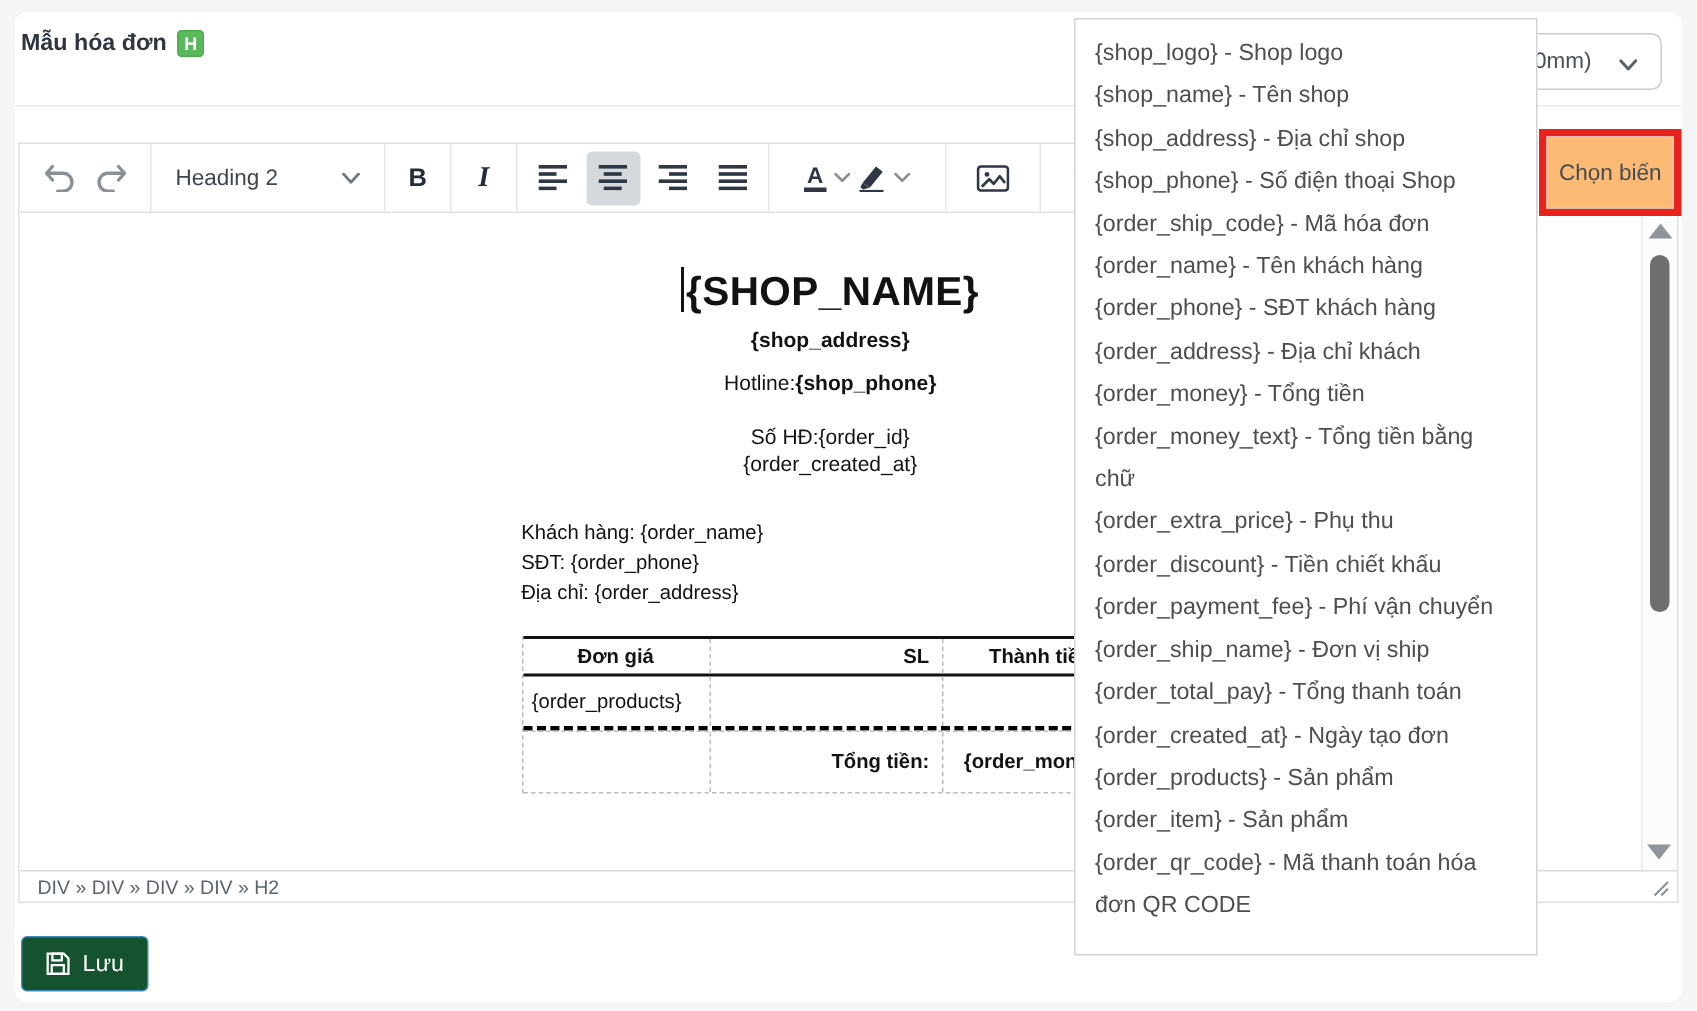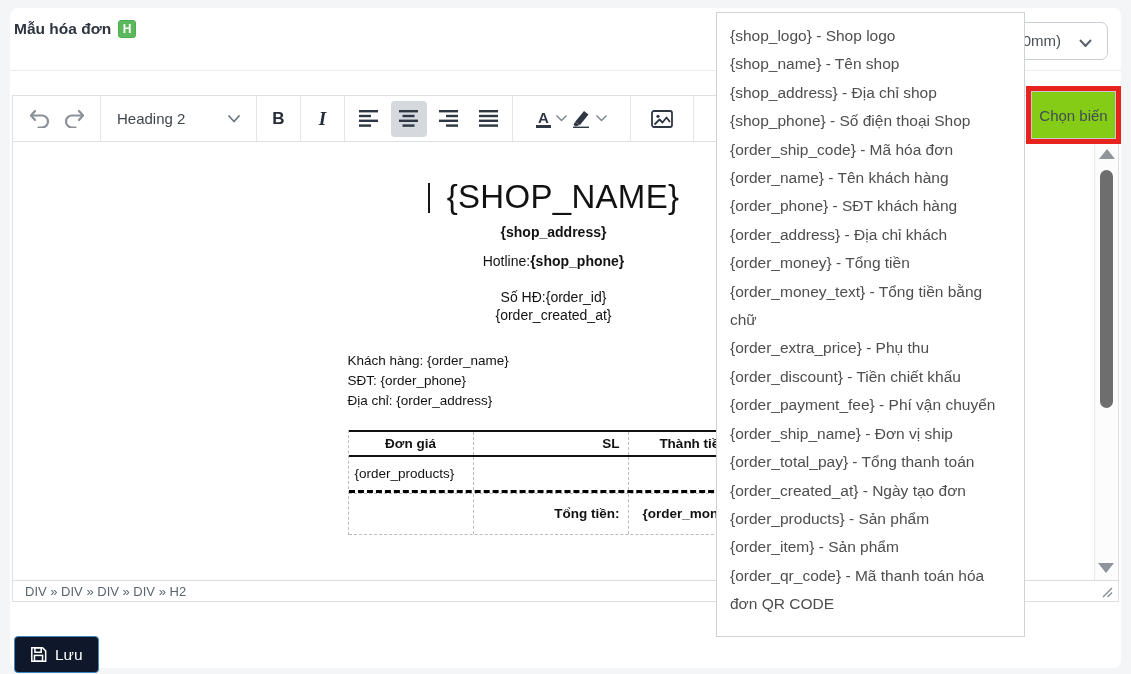--- a/index.html
+++ b/index.html
@@ -36,21 +36,21 @@
   .a-glyph { font-size:15px; font-weight:700; color:#2f3744; border-bottom:3px solid #2f3744; padding:0 2px 0 2px; line-height:15px; }
   .tc-img { width:63px; cursor:pointer; }
   .tc-print { width:62px; cursor:pointer; }
   .tc-fill { flex:1; border-right:none; }
 
   
   .content-area { position:relative; height:438px; overflow:hidden; padding-right:24px; cursor:text; }
   .invoice { width:412px; margin:36px auto 0; color:#121212; }
   .line-h2 { text-align:center; }
   .caret { display:inline-block; width:2px; height:30px; background:#151515; vertical-align:-5px; margin-right:1px; }
-  .shop-name { font-size:33px; font-weight:400; letter-spacing:.3px;padding-left:16px; }
+  .shop-name { font-size:27px; font-weight:700; letter-spacing:.3px; }
   .shop-address { text-align:center; font-size:14px; font-weight:700; margin-top:8px; }
   .hotline { text-align:center; font-size:14px; margin-top:13px; }
   .hotline b { font-weight:700; }
   .inv-title { text-align:center; font-size:17.5px; font-weight:800; margin-top:25px; letter-spacing:.3px; }
   .inv-no { text-align:center; font-size:14px; margin-top:20px; }
   .inv-created { text-align:center; font-size:14px; margin-top:2px; }
   .cust { margin-top:28px; font-size:13.5px; line-height:20px; text-align:left; }
 
   .inv-table { margin-top:19px; font-size:13.5px; border-left:1px dashed #b9bdc2; border-right:1px dashed #b9bdc2; }
   .trow { display:flex; }
@@ -76,28 +76,28 @@
   .tri-down { width:0; height:0; border-left:8px solid transparent; border-right:8px solid transparent; border-top:10px solid #8f959b; position:absolute; bottom:7px; left:3px; cursor:pointer; }
   .thumb { position:absolute; left:5px; top:28px; width:13px; height:238px; background:#6e6e6e; border-radius:7px; cursor:grab; }
 
   
   .status-bar { position:relative; height:21px; border-top:1px solid #d9dde2; display:flex; align-items:center; padding-left:12px; }
   .status-path { font-size:13px; color:#5a6570; }
   .resize-handle { position:absolute; right:5px; bottom:3px; cursor:nwse-resize; }
 
   
   .red-box { position:absolute; left:1026px; top:86px; width:95px; height:58px; border:5px solid #e8231d; z-index:20; }
-  .choose-var-btn { width:100%; height:100%; background:#84cc16; border:1px solid #c6cace; display:flex; align-items:center; justify-content:center; font-size:15px; color:#434c55; cursor:pointer; }
+  .choose-var-btn { width:100%; height:100%; background:#fdba74; border:1px solid #c6cace; display:flex; align-items:center; justify-content:center; font-size:15px; color:#434c55; cursor:pointer; }
 
   
   .var-panel { position:absolute; left:716px; top:12px; width:309px; height:625px; background:#fff; border:1px solid #cfd2d6; z-index:10; padding:9px 14px 8px 13px; overflow:hidden; }
   .var-item { font-size:15.5px; line-height:28.4px; color:#4e4e4e; cursor:pointer; }
 
   
-  .save-btn { position:absolute; left:14px; top:624px; height:37px; background:#0f172a; border:1px solid #3e88bb; border-radius:4px; color:#fff; display:flex; align-items:center; gap:8px; padding:0 15px; font-size:15.5px; cursor:pointer;margin-top:12px; }
+  .save-btn { position:absolute; left:14px; top:624px; height:37px; background:#14532d; border:1px solid #3e88bb; border-radius:4px; color:#fff; display:flex; align-items:center; gap:8px; padding:0 15px; font-size:15.5px; cursor:pointer; }
 
   svg { display:block; }
 </style>
 </head>
 <body>
 
 <div class="stage">
   <div class="card"></div>
 
   <div class="page-head">

